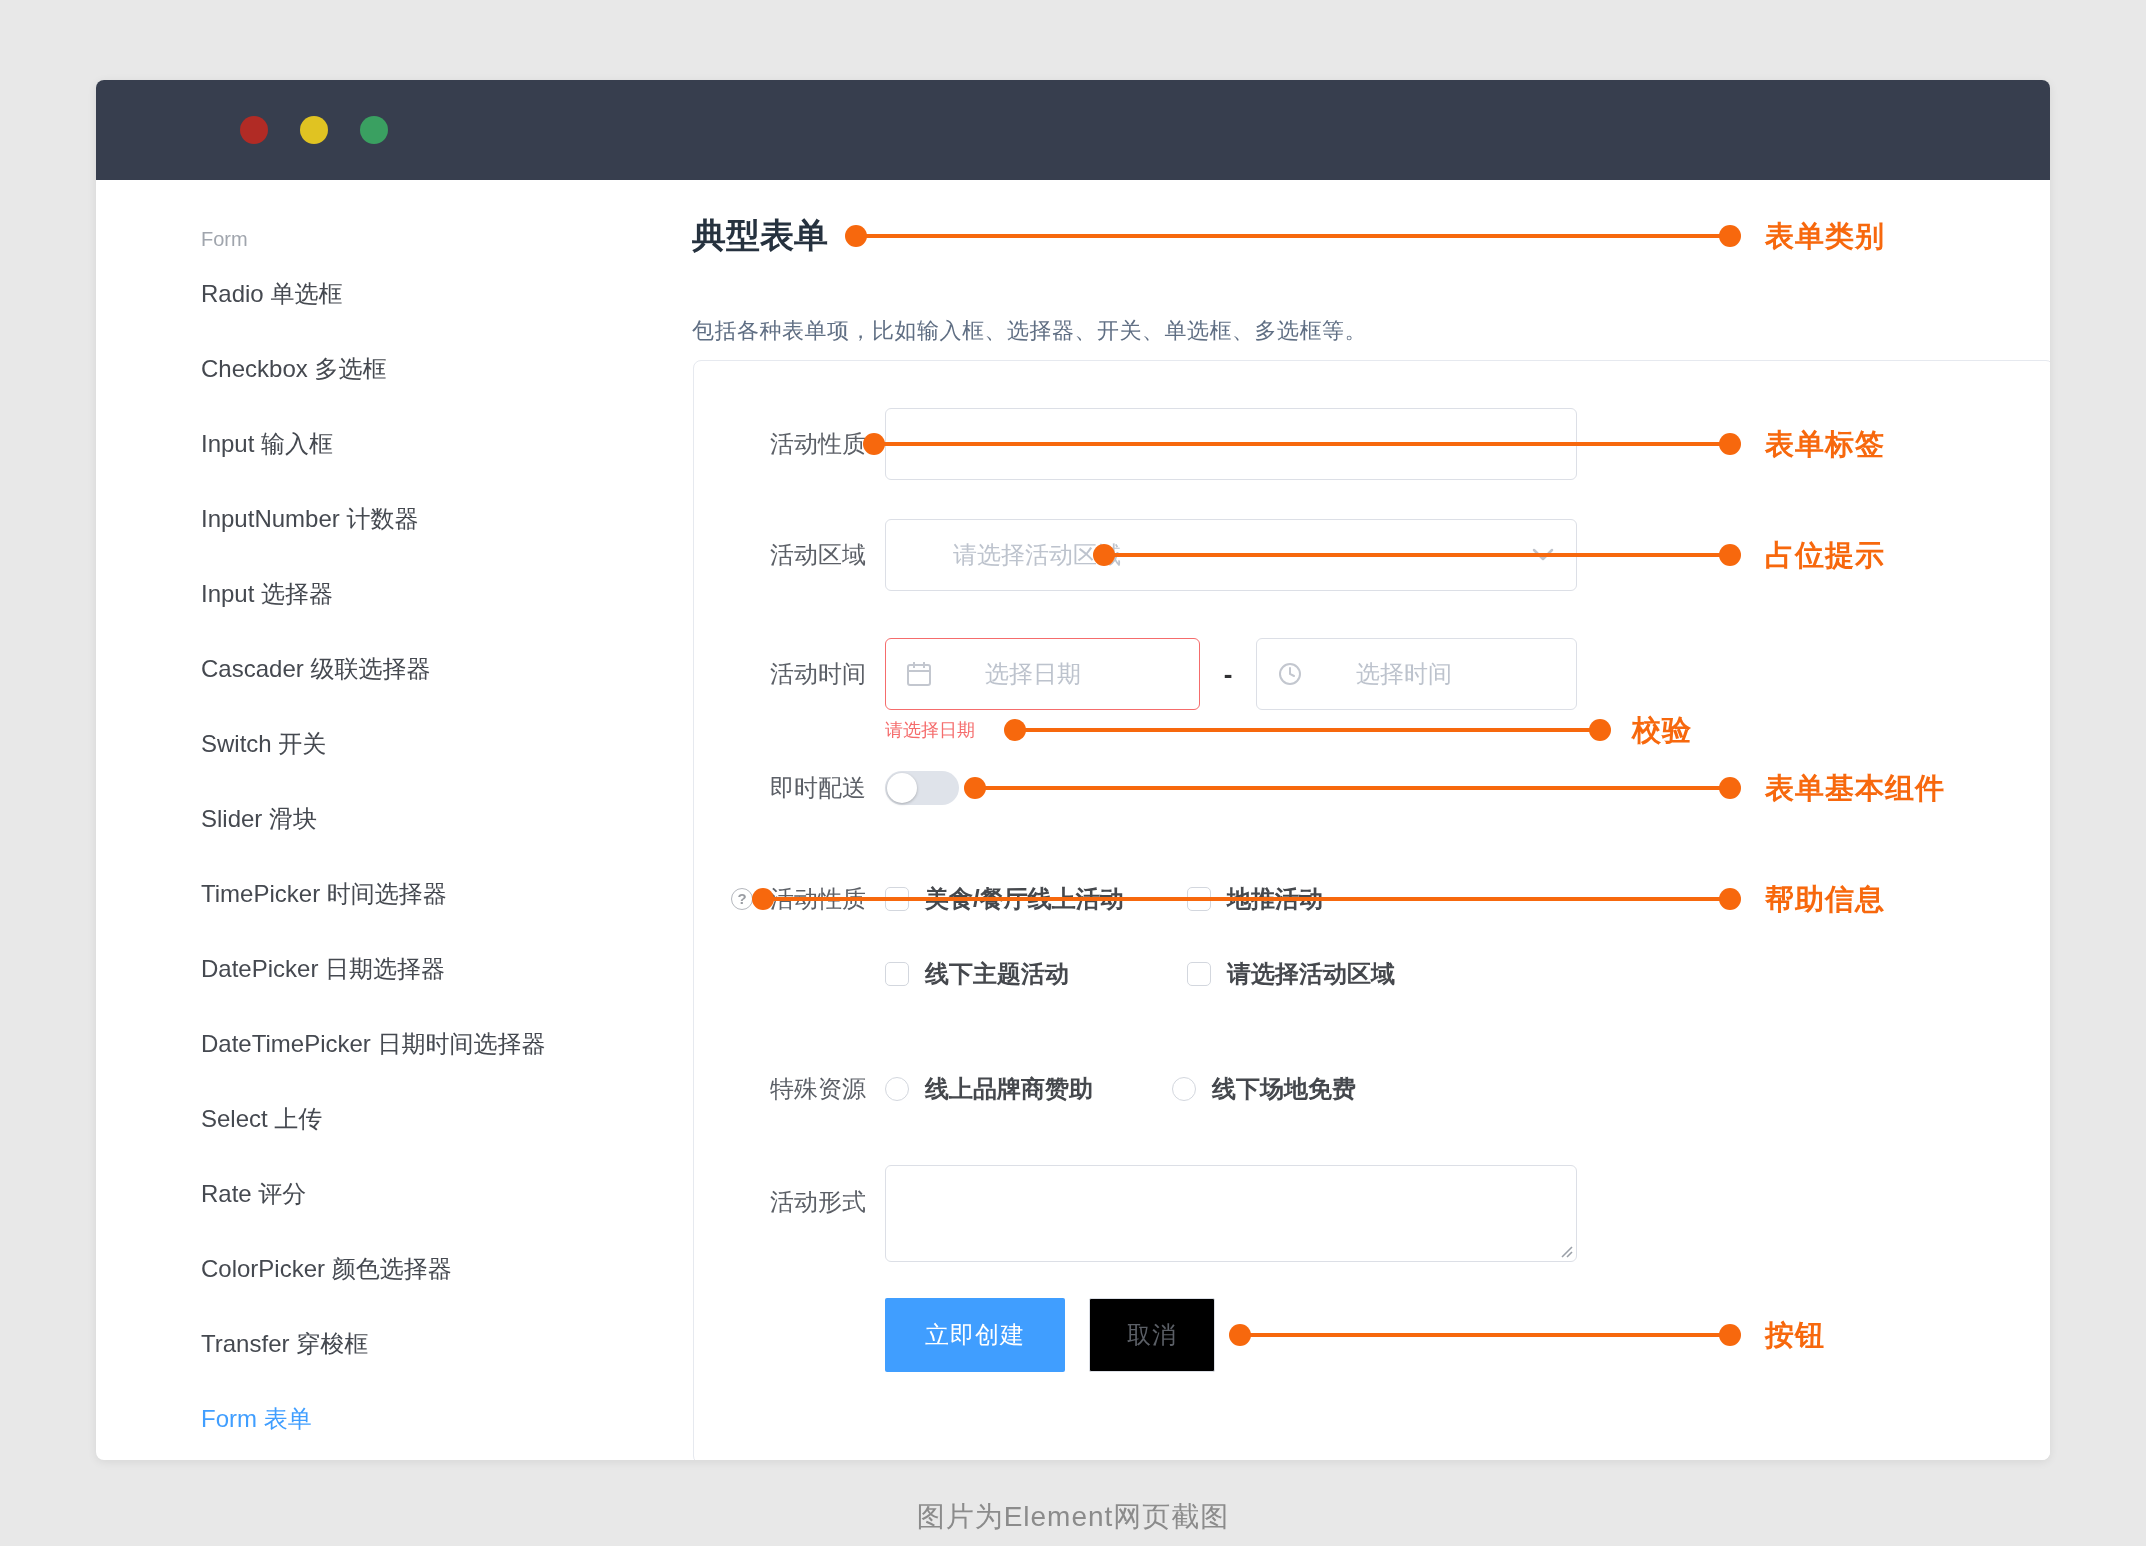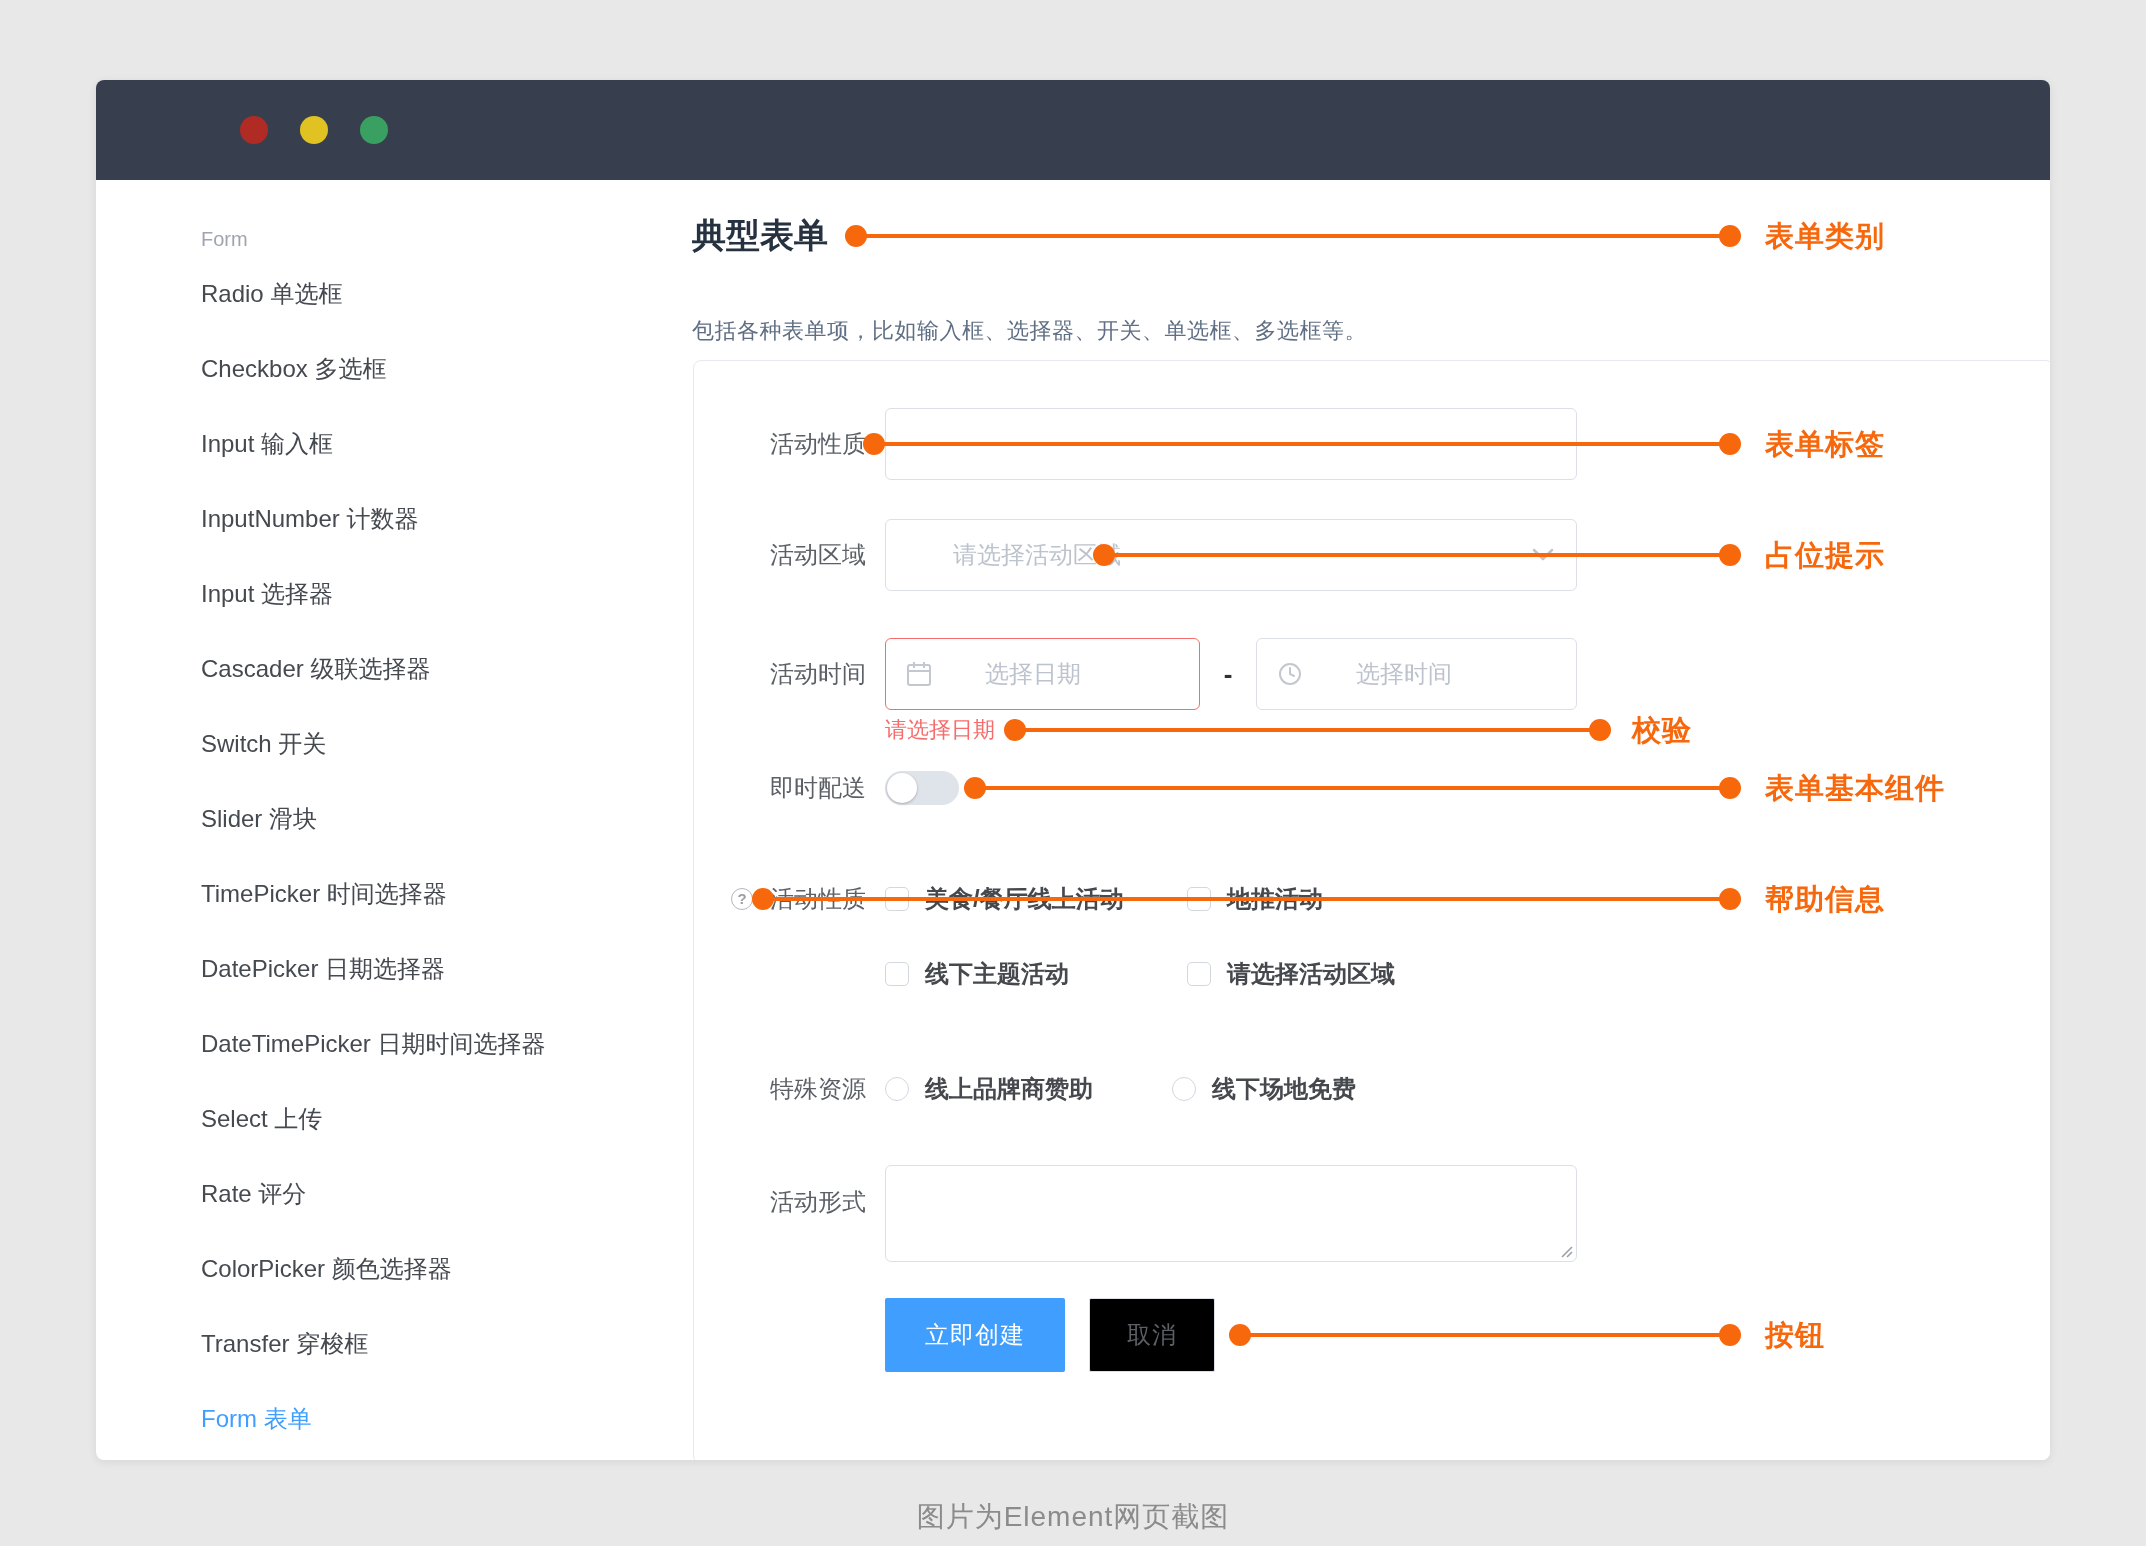--- a/index.html
+++ b/index.html
@@ -59,21 +59,21 @@
   .placeholder{
     position:absolute;font-size:24px;color:#bdc3cd;transform:translateY(-50%);
     white-space:nowrap;
     margin-left:40px;
   }
   .chevron-down{position:absolute;}
   .dash-sep{
     position:absolute;font-size:26px;color:#303133;transform:translate(-50%,-50%);font-weight:600;
   }
   .err-text{
-    position:absolute;font-size:22px;color:#f56c6c;transform:translateY(-50%);white-space:nowrap;
+    position:absolute;font-size:18px;color:#f56c6c;transform:translateY(-50%);white-space:nowrap;
   }
 
   
   .switch{
     position:absolute;left:789px;top:691px;width:74px;height:34px;border-radius:17px;
     background:#dfe3ea;cursor:pointer;
   }
   .switch .knob{
     position:absolute;left:2px;top:2px;width:30px;height:30px;border-radius:50%;
     background:#fff;box-shadow:0 1px 3px rgba(0,0,0,.25);

